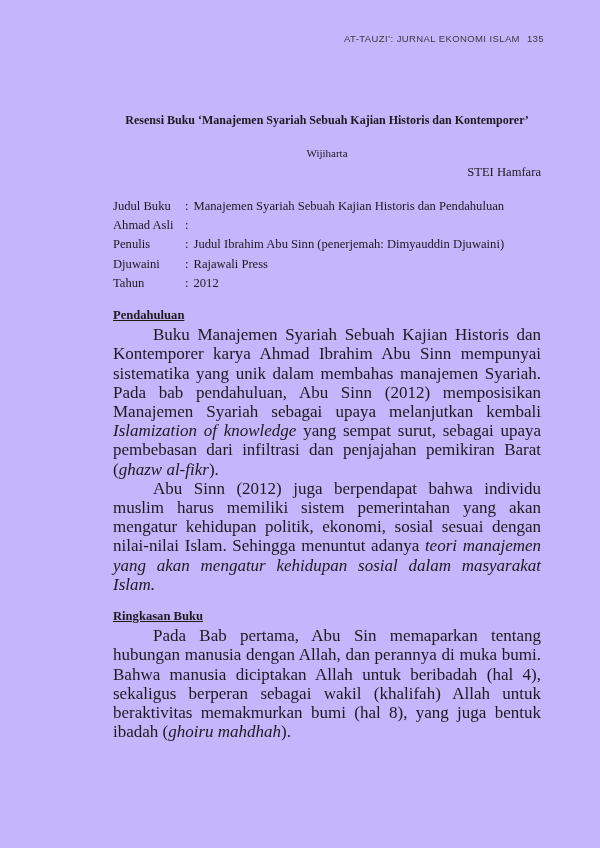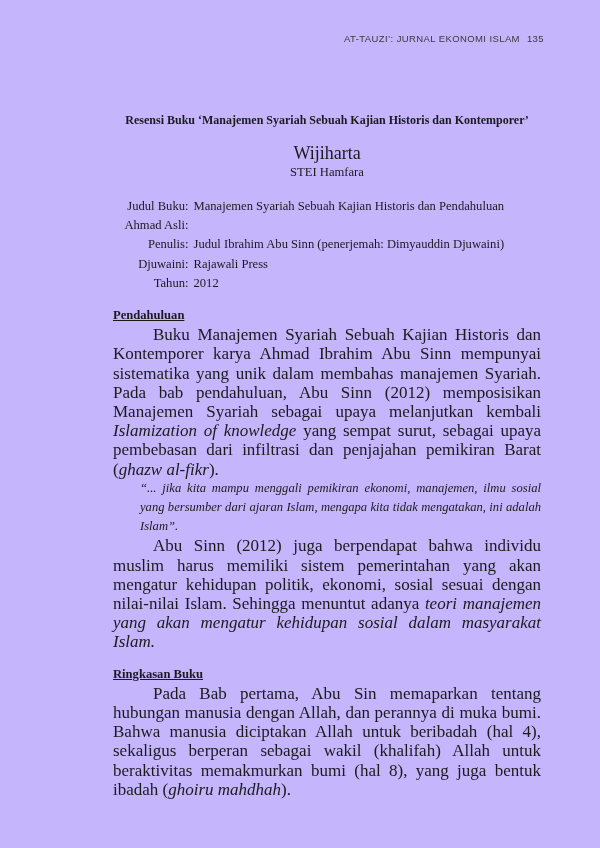--- a/index.html
+++ b/index.html
@@ -37,35 +37,35 @@
   .title {
     margin: 111px 0 0 0;
     font-size: 12px;
     font-weight: bold;
     text-align: center;
     line-height: 19px;
   }
   .author-line {
     margin-top: 14px;
     text-align: center;
-    font-size: 18px;
+    font-size: 11px;
     line-height: 19px;
   }
   .affiliation-line {
-    text-align: center;
+    text-align: right;
     font-size: 12.6px;
     line-height: 19px;
   }
   .metadata {
     margin-top: 15px;
     font-size: 12.6px;
     line-height: 19.2px;
   }
   .meta-row { display: flex; }
-  .meta-label { flex: none; width: 72px; text-align: right; }
+  .meta-label { flex: none; width: 72px; }
   .meta-sep   { flex: none; }
   .meta-value { padding-left: 5px; }
   .section-heading {
     font-size: 12.6px;
     font-weight: bold;
     line-height: 19.2px;
     margin-top: 13px;
     text-decoration: underline;
   }
   .body-para {
@@ -124,20 +124,19 @@
         <div class="meta-row">
           <span class="meta-label">Tahun</span>
           <span class="meta-sep">:</span>
           <span class="meta-value">2012</span>
         </div>
       </div>
 
     <div id="sections">
         <div class="section-heading">Pendahuluan</div>
         <p class="body-para"><span>Buku Manajemen Syariah Sebuah Kajian Historis dan Kontemporer karya Ahmad Ibrahim Abu Sinn mempunyai sistematika yang unik dalam membahas manajemen Syariah. Pada bab pendahuluan, Abu Sinn (2012) memposisikan Manajemen Syariah sebagai upaya melanjutkan kembali </span><i>Islamization of knowledge</i><span> yang sempat surut, sebagai upaya pembebasan dari infiltrasi dan penjajahan pemikiran Barat (</span><i>ghazw al-fikr</i><span>).</span></p>
-        <p class="quote-para"><i>“... jika kita mampu menggali pemikiran ekonomi, manajemen, ilmu sosial yang bersumber dari ajaran Islam, mengapa kita tidak mengatakan, ini adalah Islam”.</i></p>
         <p class="body-para"><span>Abu Sinn (2012) juga berpendapat bahwa individu muslim harus memiliki sistem pemerintahan yang akan mengatur kehidupan politik, ekonomi, sosial sesuai dengan nilai-nilai Islam. Sehingga menuntut adanya </span><i>teori manajemen yang akan mengatur kehidupan sosial dalam masyarakat Islam.</i></p>
         <div class="section-heading">Ringkasan Buku</div>
         <p class="body-para"><span>Pada Bab pertama, Abu Sin memaparkan tentang hubungan manusia dengan Allah, dan perannya di muka bumi. Bahwa manusia diciptakan Allah untuk beribadah (hal 4), sekaligus berperan sebagai wakil (khalifah) Allah untuk beraktivitas memakmurkan bumi (hal 8), yang juga bentuk ibadah (</span><i>ghoiru mahdhah</i><span>).</span></p>
       </div>
 
   </div>
 </div>
 
 </body></html>

